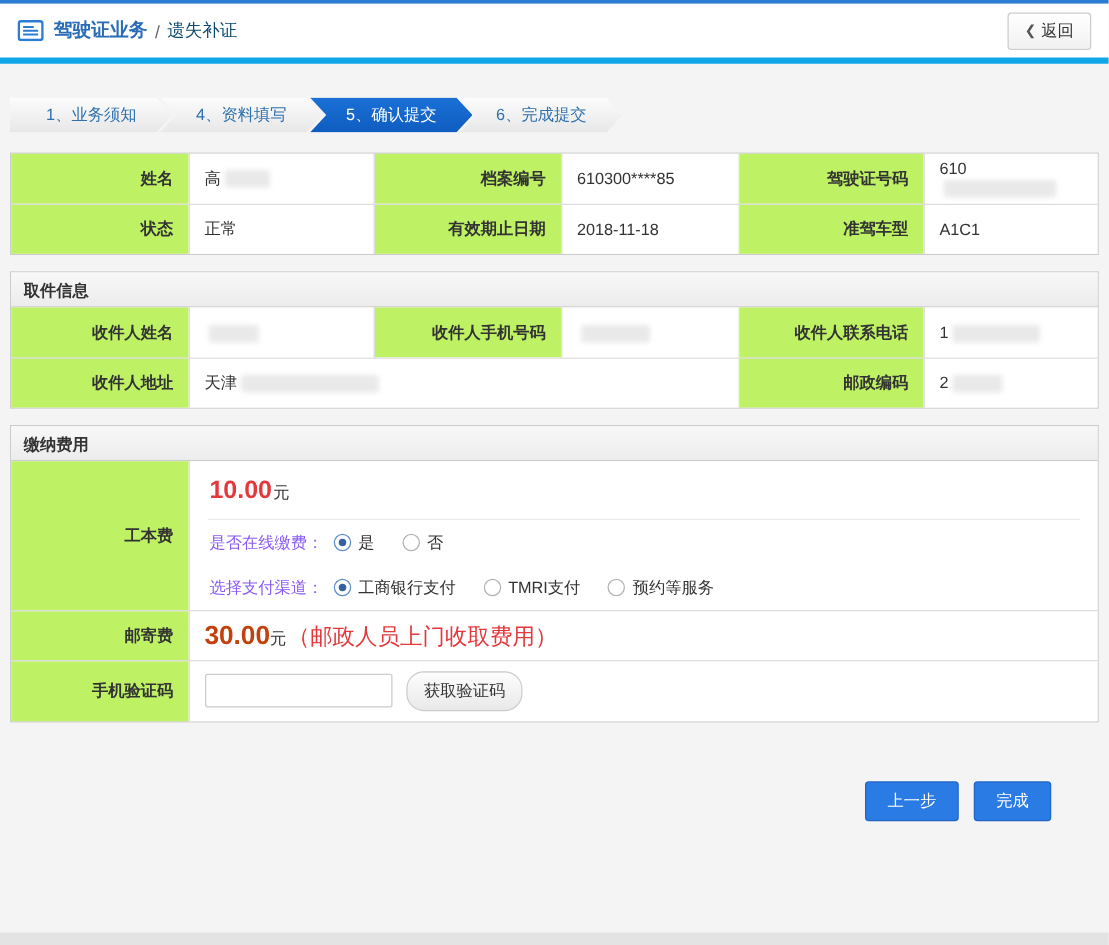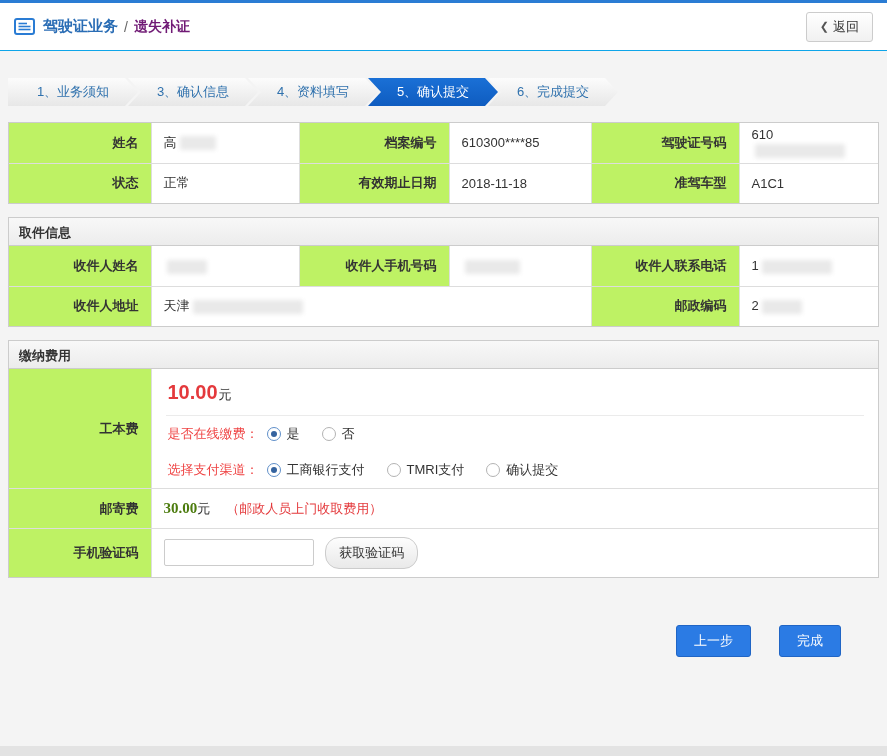--- a/index.html
+++ b/index.html
@@ -14,26 +14,26 @@
     overflow: hidden;
   }
   .topbar { height: 3px; background: #2a7cd4; }
   
   .header {
     background: #fff;
     height: 48px;
     display: flex;
     align-items: center;
     padding: 0 14px;
-    border-bottom: 1px solid #0ea5e9;
+    border-bottom: 5px solid #0ea5e9;
   }
   .header .biz-icon { display: inline-flex; margin-right: 8px; }
   .header .title { color: #2a6db5; font-size: 15px; font-weight: bold; }
   .header .divider { color: #666; margin: 0 6px; font-size: 14px; }
-  .header .subtitle { color: #701a75; font-size: 14px; font-weight: bold; }
+  .header .subtitle { color: #0c4a6e; font-size: 14px; }
   .back-btn {
     margin-left: auto;
     border: 1px solid #ccc;
     background: linear-gradient(#ffffff, #f1f1f1);
     border-radius: 3px;
     padding: 5px 13px;
     font-size: 13px;
     color: #333;
     cursor: pointer;
     display: flex;
@@ -80,52 +80,52 @@
     background: #e9e9e9; filter: blur(2px); border-radius: 2px; margin-left: 3px;
   }
   .w36 { width: 36px; } .w40 { width: 40px; } .w55 { width: 55px; }
   .w70 { width: 70px; } .w90 { width: 90px; } .w110 { width: 110px; }
   
   .fee-cell { padding: 0 14px; }
   .fee-amount { padding: 12px 2px 11px 2px; border-bottom: 1px solid #ebebeb; }
   .fee-amount .num { color: #e4393c; font-size: 20px; font-weight: bold; }
   .fee-amount .unit { color: #333; font-size: 13px; margin-left: 1px; }
   .fee-line { display: flex; align-items: center; padding: 9px 2px; }
-  .fl-label { margin-right: 8px; color: #ef4444; }
+  .fl-label { margin-right: 8px; color: #8b5cf6; }
   .radio-opt { display: inline-flex; align-items: center; margin-right: 22px; cursor: pointer; }
   .radio {
     width: 14px; height: 14px; border-radius: 50%;
     border: 1px solid #b3b3b3; background: #fff;
     display: inline-block; margin-right: 6px; position: relative;
   }
   .radio.checked { border-color: #5f8fc9; }
   .radio.checked::after {
     content: ""; position: absolute; left: 3px; top: 3px; right: 3px; bottom: 3px;
     border-radius: 50%; background: #35639f;
   }
-  .mail-fee .num { color: #4d7c0f; font-size: 15px; font-weight: bold; font-family: Liberation Serif, serif; }
+  .mail-fee .num { color: #c2410c; font-size: 21px; font-weight: bold; }
   .mail-fee .unit { color: #333; font-size: 13px; }
-  .mail-fee .note { color: #e4393c; font-size: 13px; margin-left: 16px; }
+  .mail-fee .note { color: #e4393c; font-size: 18px; margin-left: 1px; }
   .captcha-row { height: 48px; }
   .captcha-input {
     width: 150px; height: 27px; border: 1px solid #ccc; border-radius: 2px;
     padding: 0 6px; font-size: 13px; margin-right: 8px; vertical-align: middle;
     font-family: "Liberation Sans", "DejaVu Sans", sans-serif;
   }
   .captcha-btn {
     display: inline-block; vertical-align: middle;
     padding: 6px 13px; border: 1px solid #ccc; border-radius: 14px;
     background: linear-gradient(#fdfdfd, #e9e9e9);
     font-size: 13px; color: #333; cursor: pointer;
     font-family: "Liberation Sans", "DejaVu Sans", sans-serif;
   }
   .sms-cell { padding: 12px 15px; }
   .sms-text { color: #e4393c; line-height: 1.9; font-size: 13px; }
   
-  .actions { display: flex; justify-content: flex-end; gap: 28px; padding: 34px 46px 0 0; }
+  .actions { display: flex; justify-content: flex-end; gap: 12px; padding: 34px 46px 0 0; }
   .btn-primary {
     background: #2b7be4; color: #fff; border: 1px solid #2065c5;
     border-radius: 3px; padding: 6px 17px; font-size: 13px; cursor: pointer;
     font-family: "Liberation Sans", "DejaVu Sans", sans-serif;
   }
   .footer-strip { position: absolute; bottom: 0; left: 0; width: 100%; height: 10px; background: #e3e3e3; }
 </style>
 </head>
 <body>
 
@@ -144,21 +144,20 @@
   <span class="divider">/</span>
   <span class="subtitle">遗失补证</span>
   <button class="back-btn">
     <span class="chev">❮</span>
     <span>返回</span>
   </button>
 </div>
 
 <div class="steps">
   <div class="step">1、业务须知</div>
-  <div class="step">3、确认信息</div>
   <div class="step">4、资料填写</div>
   <div class="step active">5、确认提交</div>
   <div class="step">6、完成提交</div>
 </div>
 
 <div class="section">
   <table>
     <colgroup>
         <col style="width:142px">
         <col style="width:148px">
@@ -248,21 +247,21 @@
           <span class="radio-opt">
             <span class="radio checked"></span>
             <span>工商银行支付</span>
           </span>
           <span class="radio-opt">
             <span class="radio"></span>
             <span>TMRI支付</span>
           </span>
           <span class="radio-opt">
             <span class="radio"></span>
-            <span>确认提交</span>
+            <span>预约等服务</span>
           </span>
         </div>
       </td>
     </tr>
     <tr>
       <td class="lbl">邮寄费</td>
       <td class="val mail-fee">
         <span class="num">30.00</span><span class="unit">元</span><span class="note">（邮政人员上门收取费用）</span>
       </td>
     </tr>

